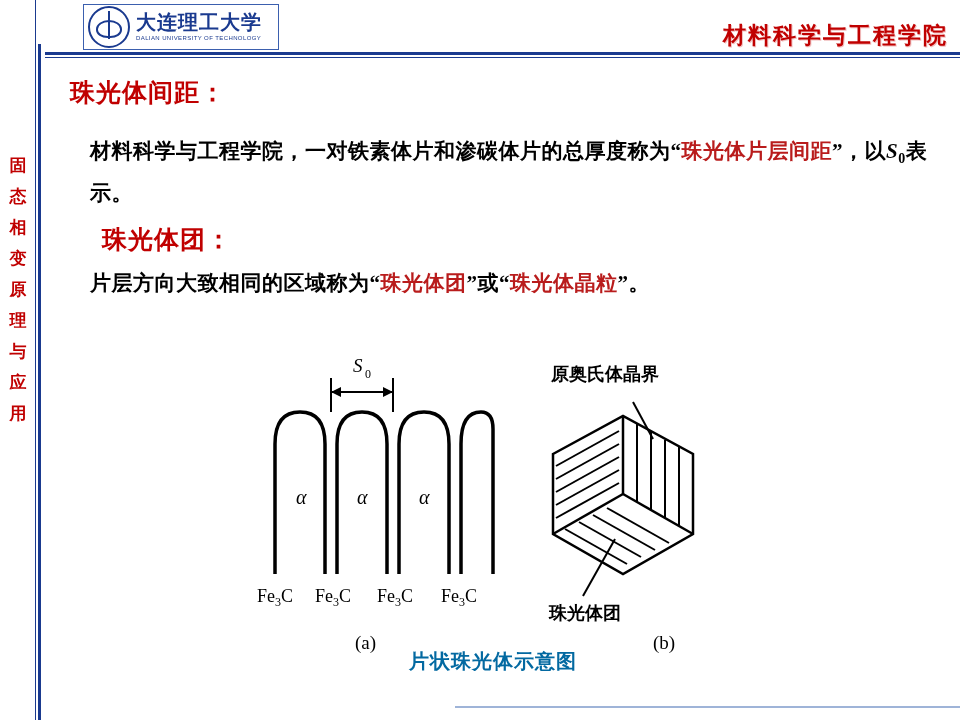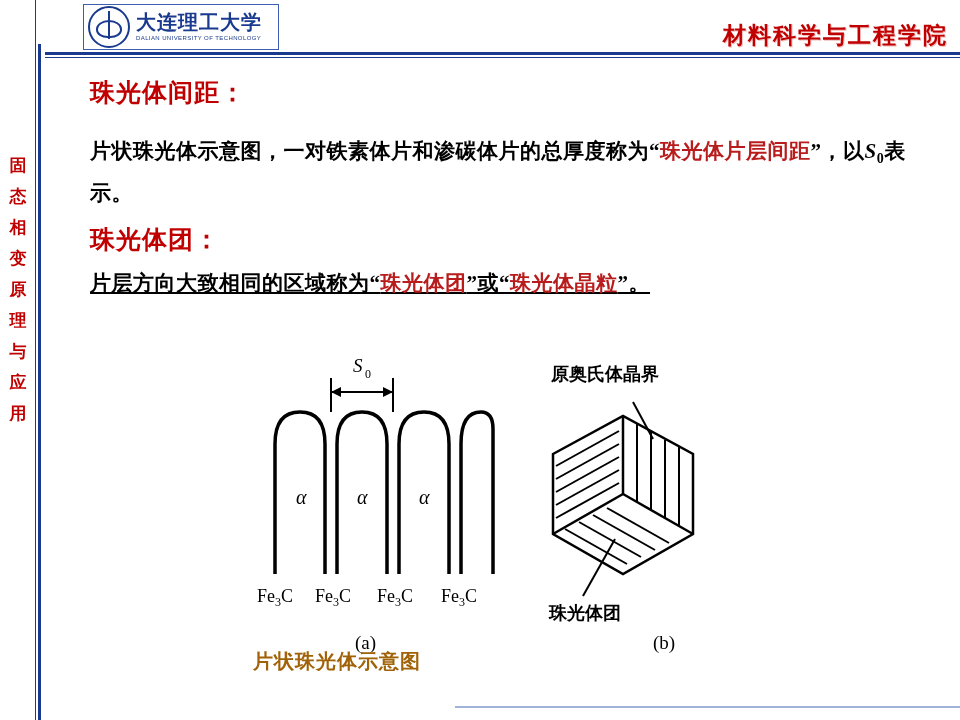--- a/index.html
+++ b/index.html
@@ -138,54 +138,55 @@
     height: 662px;
   }
   .h-red {
     position: absolute;
     color: #c00000;
     font-weight: bold;
     font-size: 25px;
     font-family: "Liberation Serif", serif;
     letter-spacing: 1px;
   }
-  #heading1 { left: 52px; top: 18px; text-align: center; }
-  #heading2 { left: 52px; top: 165px; }
+  #heading1 { left: 32px; top: 18px; text-align: center; }
+  #heading2 { left: 64px; top: 165px; }
 
   .para {
     position: absolute;
     font-size: 21px;
     font-weight: bold;
     color: #000000;
     font-family: "Liberation Serif", serif;
     line-height: 34px;
     letter-spacing: 0.5px;
   }
   #para1 { left: 52px; top: 76px; width: 840px; }
-  #para2 { left: 52px; top: 208px; width: 840px; text-decoration: underline; }
+  #para2 { left: 52px; top: 208px; width: 840px; }
   .red { color: #b91c1c; }
   .ital { font-style: italic; font-family: "Liberation Serif", serif; }
   .sub { font-size: 14px; vertical-align: sub; }
 
   
   .figure-wrap {
     position: absolute;
     left: 215px;
     top: 276px;
     width: 480px;
     height: 330px;
   }
   .fig-caption {
     position: absolute;
     left: 215px;
     top: 590px;
     width: 480px;
+    text-align: center;
     font-size: 20px;
     font-weight: bold;
-    color: #a16207;
+    color: #0369a1;
     font-family: "Liberation Serif", serif;
     letter-spacing: 1px;
   }
 
   
   .footer-rule {
     position: absolute;
     left: 455px;
     top: 706px;
     width: 505px;
@@ -222,21 +223,21 @@
   <div class="header-right">材料科学与工程学院</div>
 </div>
 <div class="header-rule"></div>
 <div class="header-rule2"></div>
 
 <div class="content">
 
   <div class="h-red" id="heading1">珠光体间距：</div>
 
   <div class="para" id="para1">
-    <span>片状珠光体示意图，一对铁素体片和渗碳体片的总厚度称为“</span><span class="red">珠光体片层间距</span><span>”，以</span><span class="ital">S</span><span class="sub">0</span><span>表示。</span>
+    <span>材料科学与工程学院，一对铁素体片和渗碳体片的总厚度称为“</span><span class="red">珠光体片层间距</span><span>”，以</span><span class="ital">S</span><span class="sub">0</span><span>表示。</span>
   </div>
 
   <div class="h-red" id="heading2">珠光体团：</div>
 
   <div class="para" id="para2">
     <span>片层方向大致相同的区域称为“</span><span class="red">珠光体团</span><span>”或“</span><span class="red">珠光体晶粒</span><span>”。</span>
   </div>
 
   <div class="figure-wrap">
     <svg width="480" height="330" viewBox="0 0 480 330">

